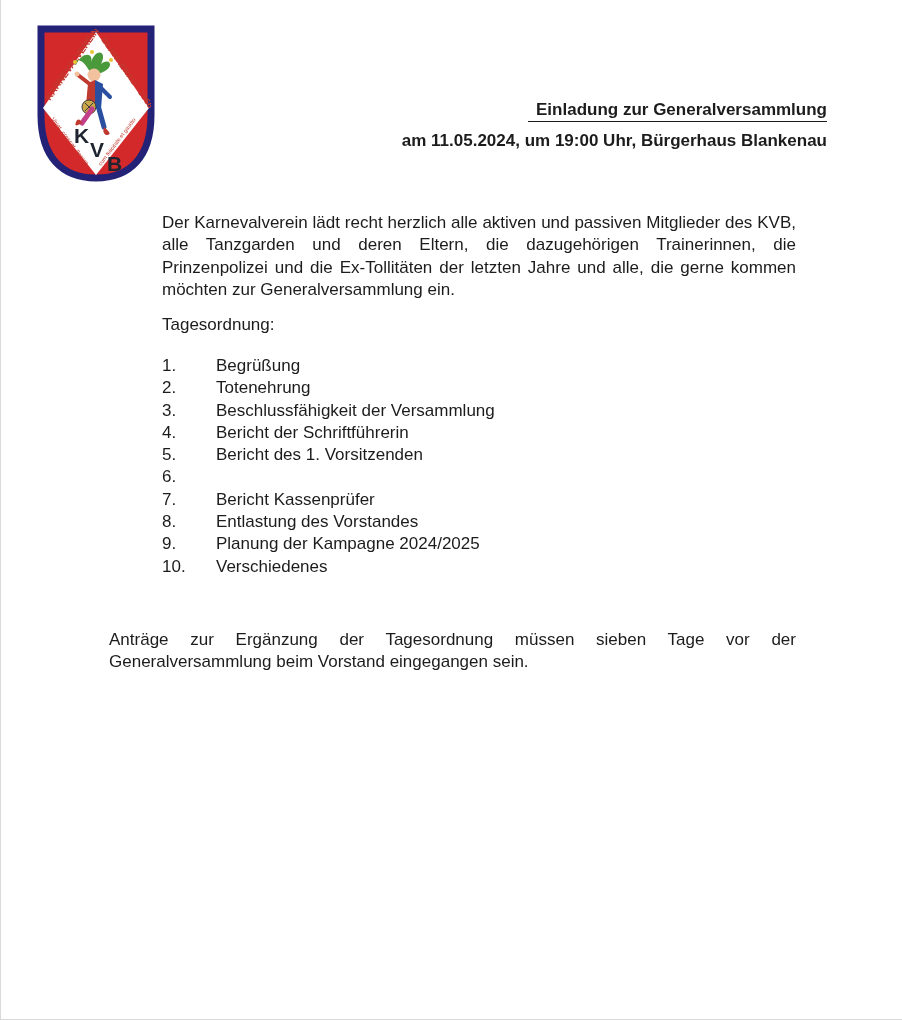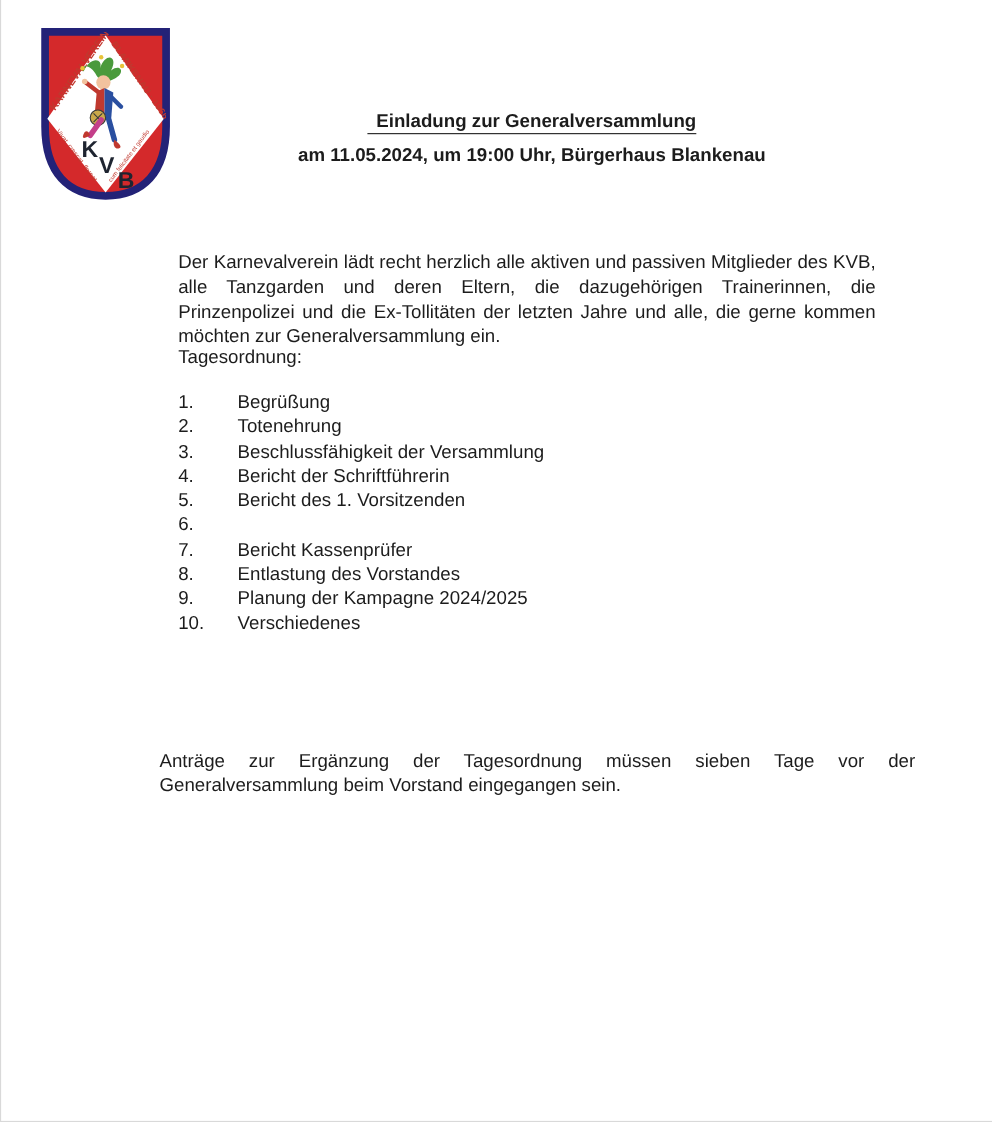--- a/index.html
+++ b/index.html
@@ -24,40 +24,40 @@
     left: 33px;
     top: 25px;
     width: 124px;
     height: 158px;
   }
   .doc-header {
     position: absolute;
     left: 108px;
     top: 100px;
     width: 687px;
-    text-align: center;
+    text-align: right;
     transform: translateX(31px);
   }
   .doc-title {
     font-size: 17px;
     font-weight: bold;
     display: inline-block;
     border-bottom: 1.5px solid #1c1c1c;
     padding-left: 8px;
     padding-bottom: 1px;
   }
   .doc-subtitle {
     margin-top: 9px;
     font-size: 17px;
     font-weight: bold;
   }
   .intro {
     position: absolute;
     left: 161px;
-    top: 211px;
+    top: 195px;
     width: 634px;
     font-size: 17px;
     line-height: 22.3px;
     text-align: justify;
     text-align-last: left;
   }
   .agenda-label {
     position: absolute;
     left: 161px;
     top: 315px;
@@ -77,27 +77,26 @@
   .agenda-num {
     width: 54px;
     flex: 0 0 54px;
   }
   .agenda-text {
     flex: 1;
   }
   .closing {
     position: absolute;
     left: 108px;
-    top: 664px;
+    top: 612px;
     width: 687px;
     font-size: 17px;
     line-height: 22.3px;
     text-align: justify;
     text-align-last: left;
-    margin-left: 36px;
   }
 </style>
 </head>
 <body>
 
 <div class="page">
 
   <svg class="crest" viewBox="0 0 124 158">
     <defs>
       <clipPath id="shieldClip">

